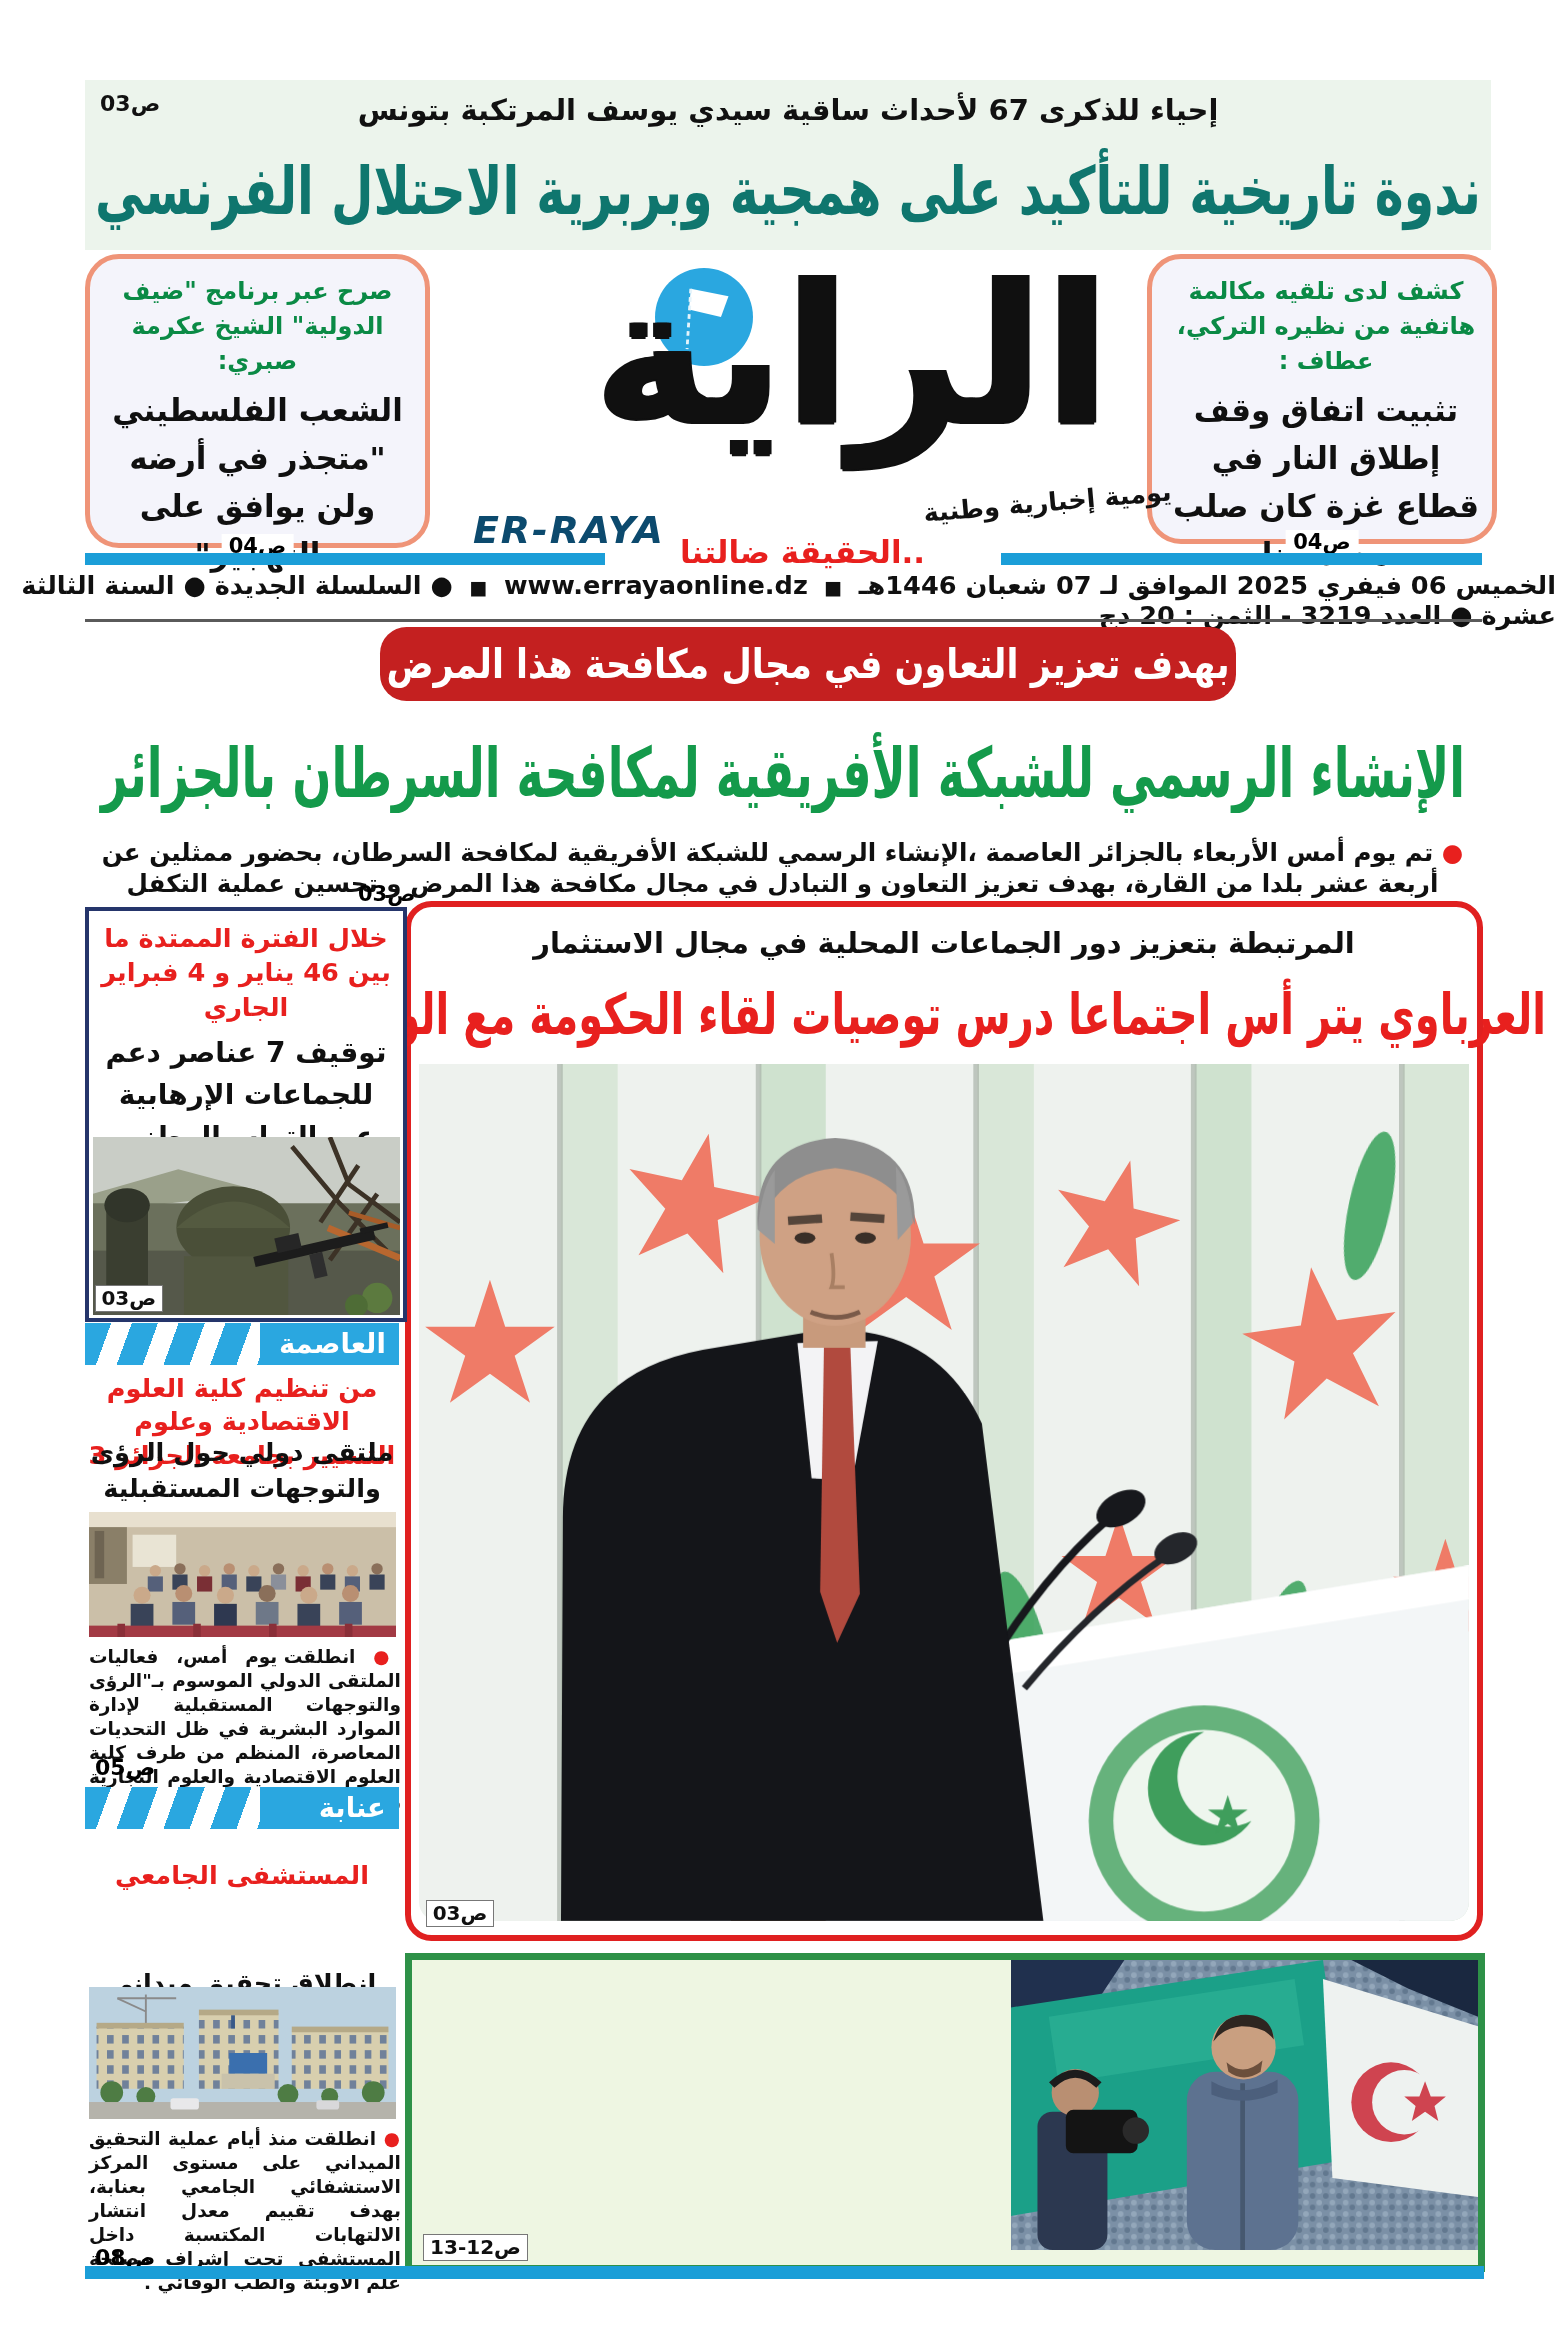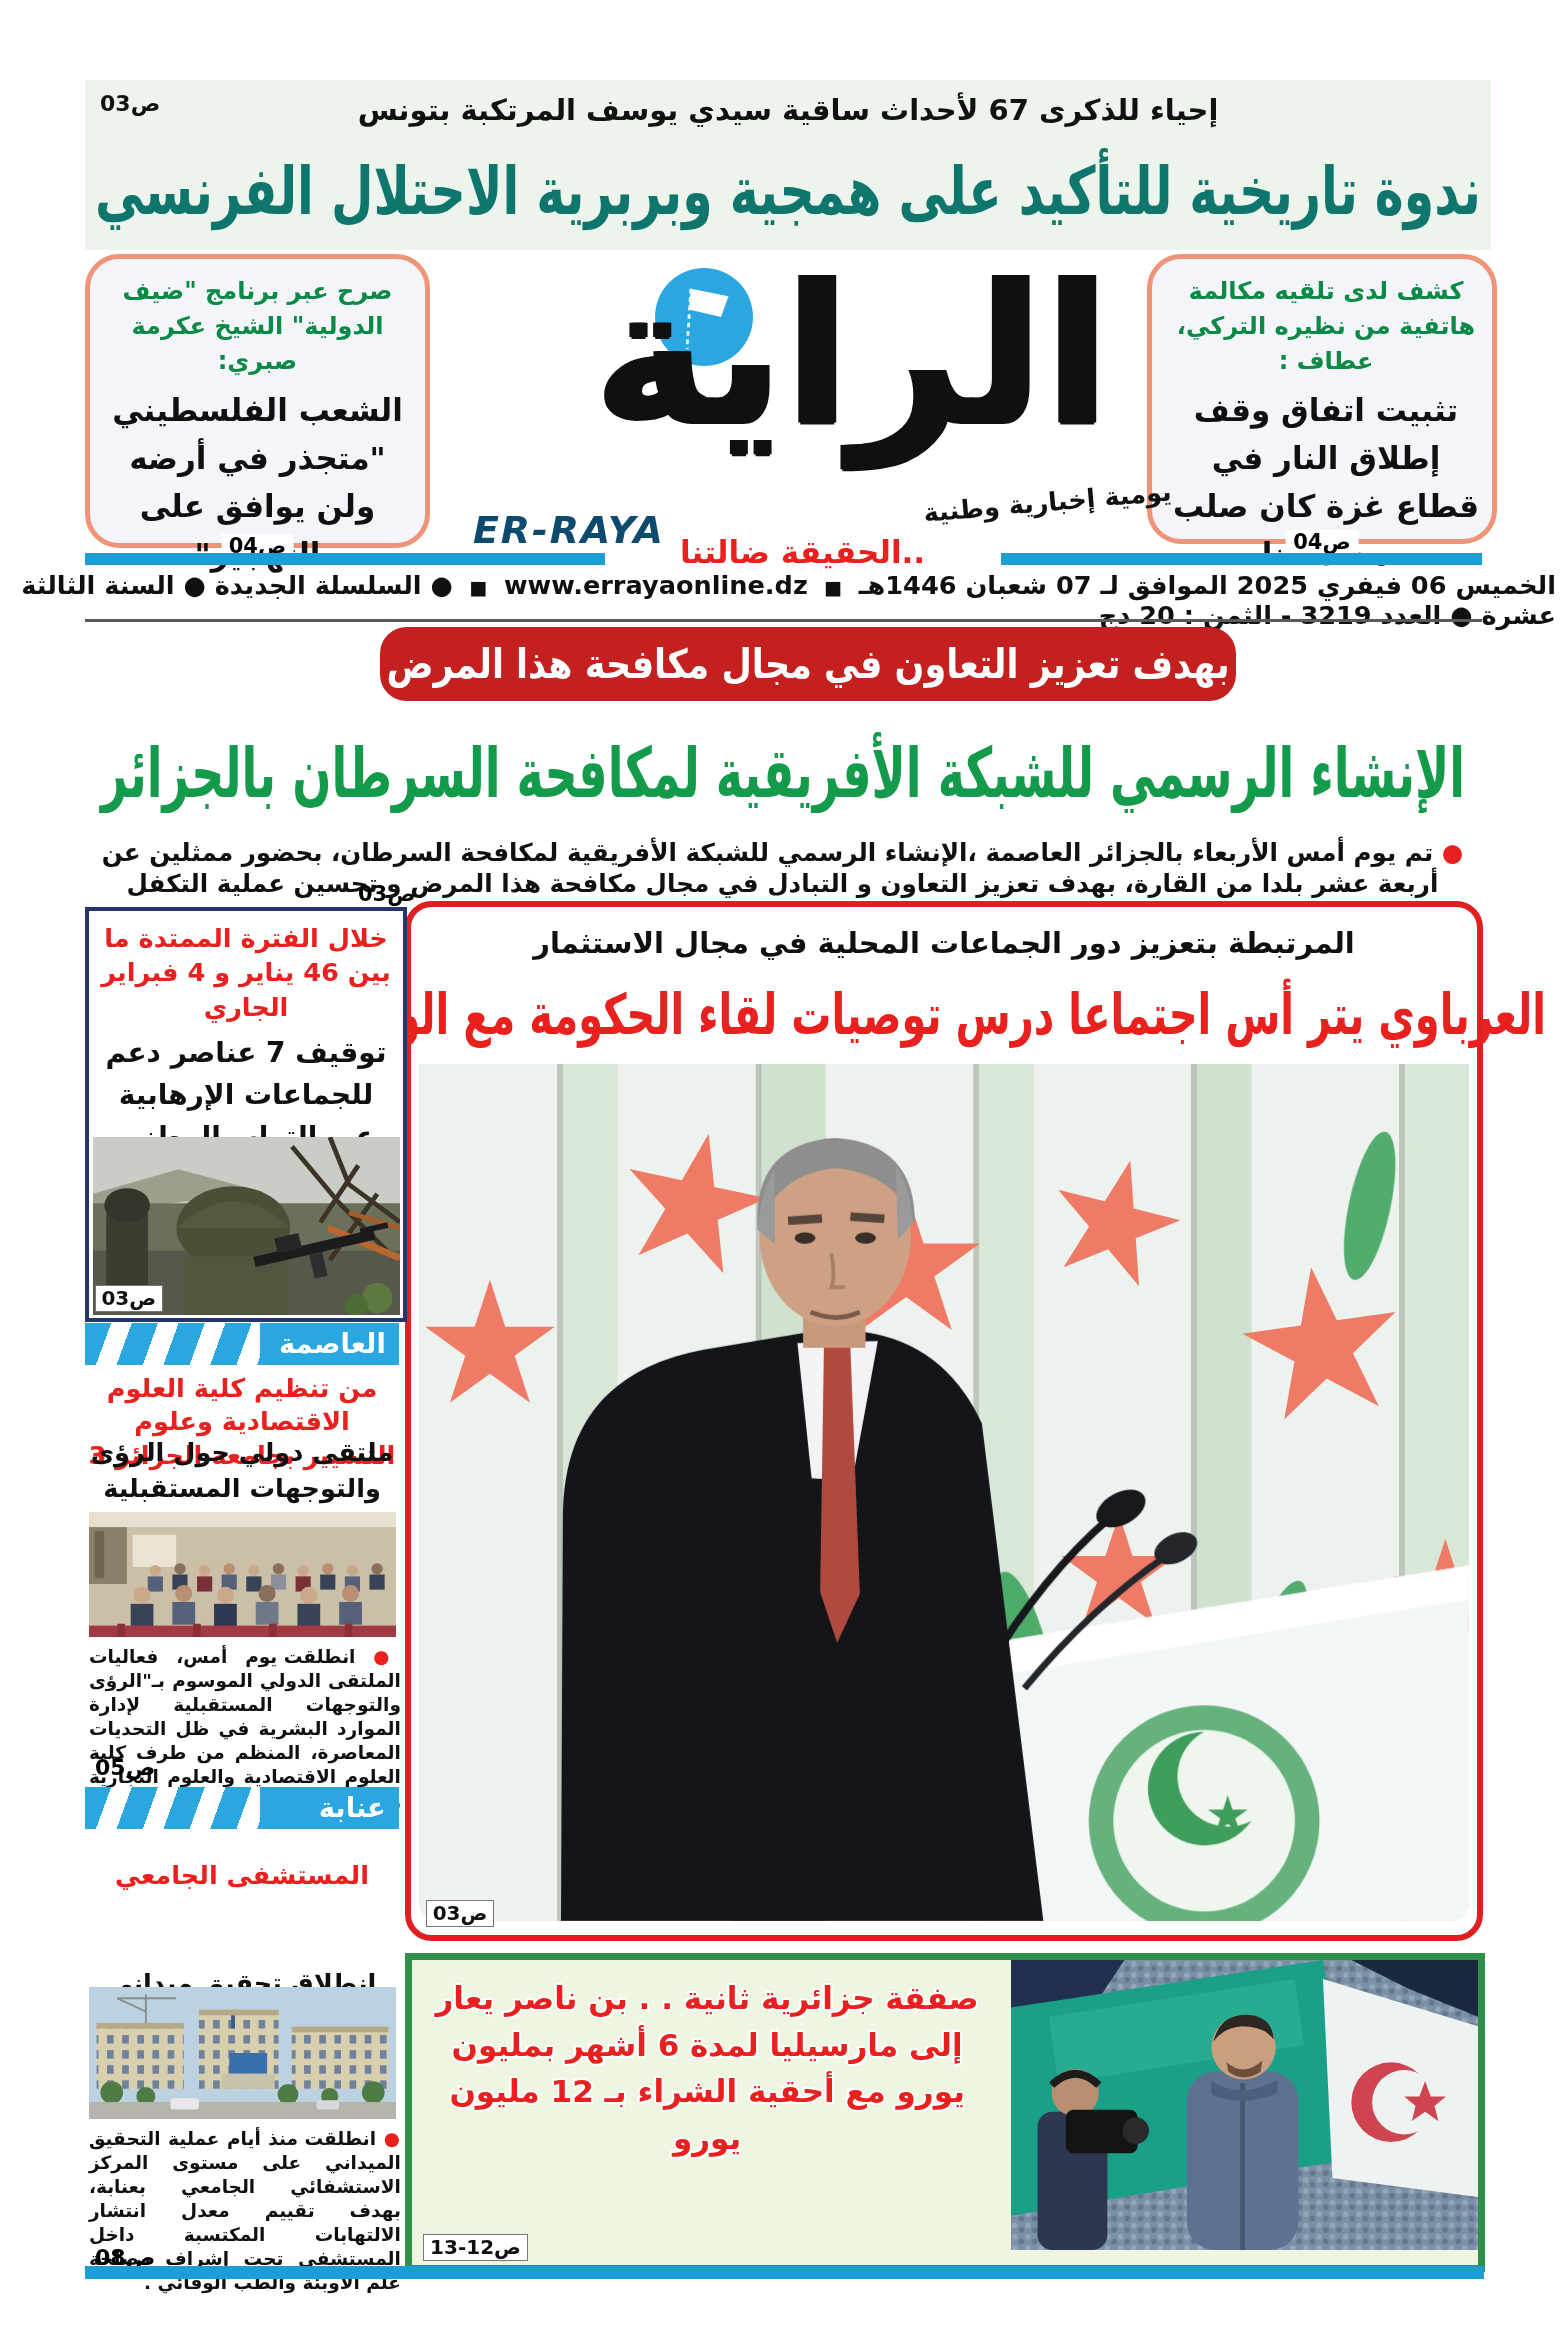--- a/index.html
+++ b/index.html
@@ -402,19 +402,18 @@
 
       <rect x="186" y="118" width="118" height="188" rx="30" fill="#5d7290"></rect>
       <path d="M245,130 L245,306" stroke="#46586f" stroke-width="5"></path>
       <circle cx="246" cy="92" r="34" fill="#c99f80"></circle>
       <path d="M214,86 Q222,56 252,58 Q276,60 278,84 Q268,70 244,70 Q224,72 214,86 Z" fill="#2e2620"></path>
       <path d="M228,108 Q246,124 266,106 L264,118 Q246,130 230,118 Z" fill="#6b4f3c"></path>
       <path d="M212,128 Q246,148 282,126 L282,140 Q246,156 212,142 Z" fill="#4c5f7c"></path>
     </svg>
   </div>
   <div class="foot-text">
-    <div class="foot-headline">صفقة جزائرية ثانية . . بن ناصر يعار إلى مارسيليا لمدة 6 أشهر بمليون يورو مع أحقية الشراء بـ 12 مليون يورو</div>
   </div>
   <div class="photo-chip" style="left:11.4px;bottom:3.8px;">ص12-13</div>
 </section>
 
 <div class="abs bottom-bluebar"></div>
 
 
 </body></html>

